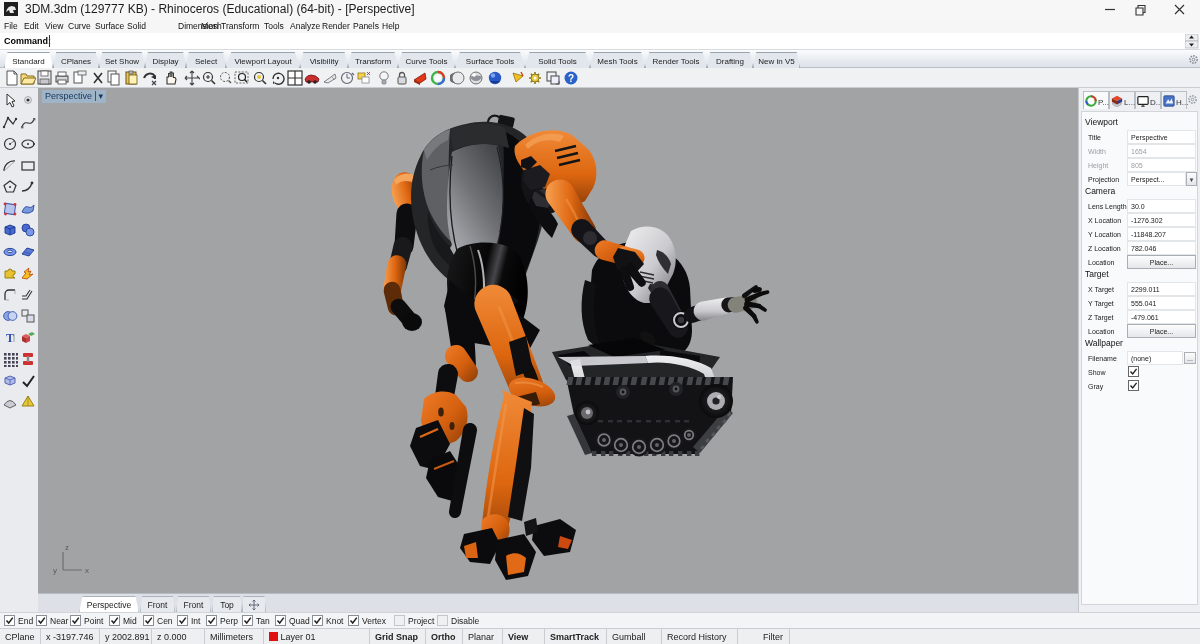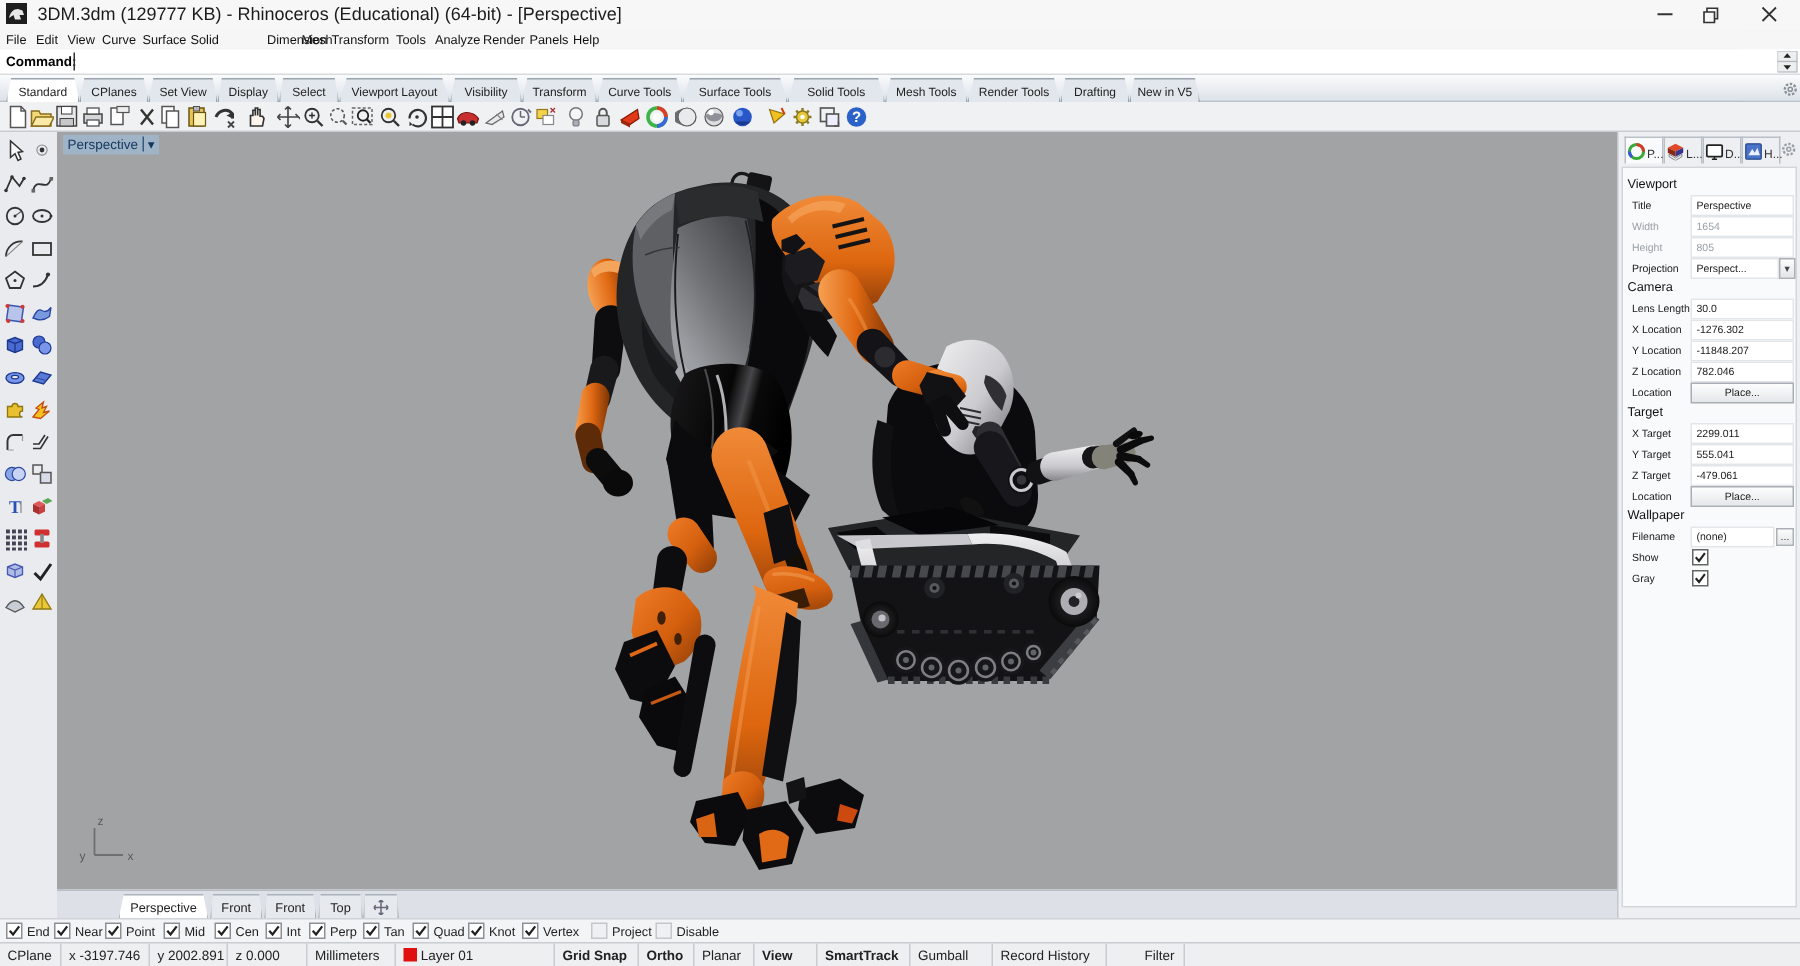--- a/index.html
+++ b/index.html
@@ -72,21 +72,21 @@
 <svg class="abs" style="left:1185px;top:1px" width="14" height="15">
         <rect x="0" y="0" width="13" height="7" fill="#eceef0" stroke="#b4b8bc" stroke-width="0.8"></rect>
         <rect x="0" y="7" width="13" height="7" fill="#eceef0" stroke="#b4b8bc" stroke-width="0.8"></rect>
         <path d="M4 4.5 L6.5 1.5 L9 4.5 Z" fill="#222"></path>
         <path d="M4 9.5 L9 9.5 L6.5 12.5 Z" fill="#222"></path>
       </svg>
 </div>
 <div id="tabrow" class="abs">
       <div class="ttab act" style="left:4px;width:49px;">Standard</div>
       <div class="ttab" style="left:53px;width:46px;">CPlanes</div>
-      <div class="ttab" style="left:99px;width:46px;">Set View</div>
+      <div class="ttab" style="left:99px;width:46px;">Set Show</div>
       <div class="ttab" style="left:145px;width:41px;">Display</div>
       <div class="ttab" style="left:186px;width:40px;">Select</div>
       <div class="ttab" style="left:226px;width:74px;">Viewport Layout</div>
       <div class="ttab" style="left:300px;width:48px;">Visibility</div>
       <div class="ttab" style="left:348px;width:50px;">Transform</div>
       <div class="ttab" style="left:398px;width:57px;">Curve Tools</div>
       <div class="ttab" style="left:455px;width:70px;">Surface Tools</div>
       <div class="ttab" style="left:525px;width:65px;">Solid Tools</div>
       <div class="ttab" style="left:590px;width:55px;">Mesh Tools</div>
       <div class="ttab" style="left:645px;width:62px;">Render Tools</div>

